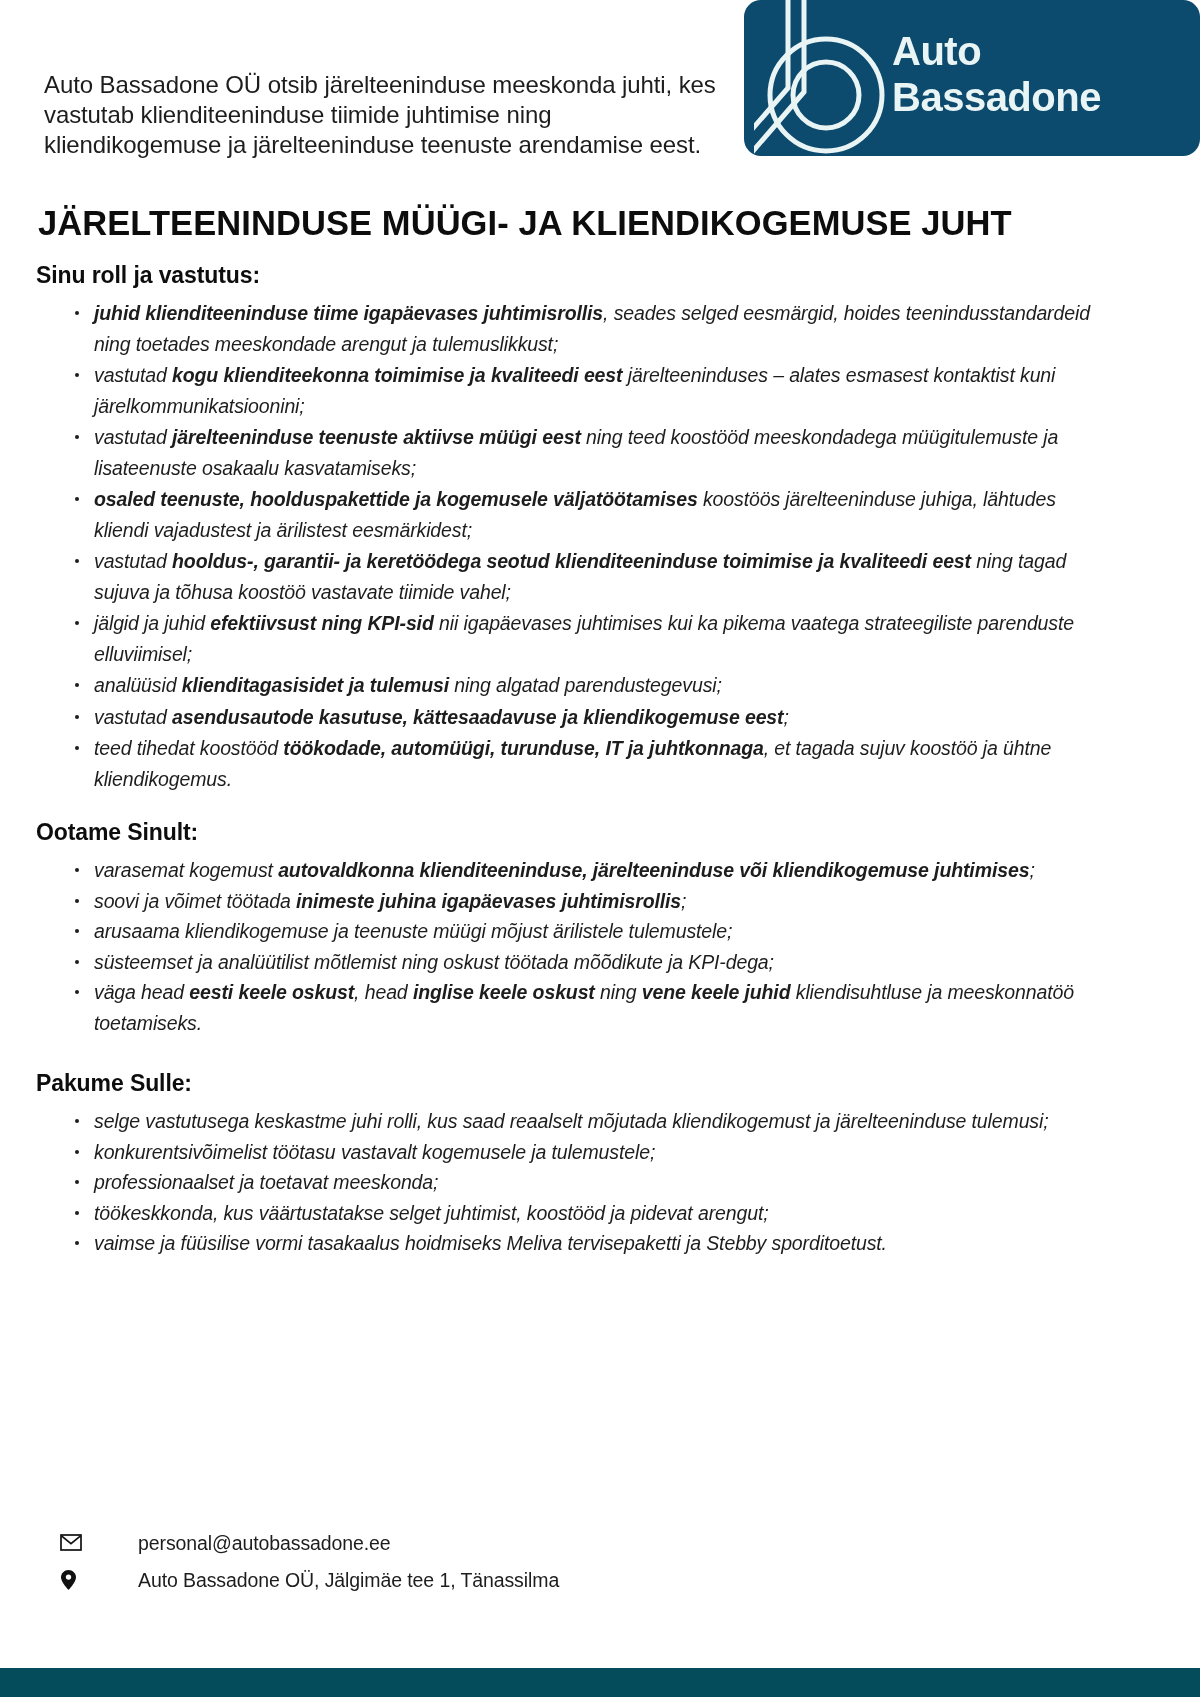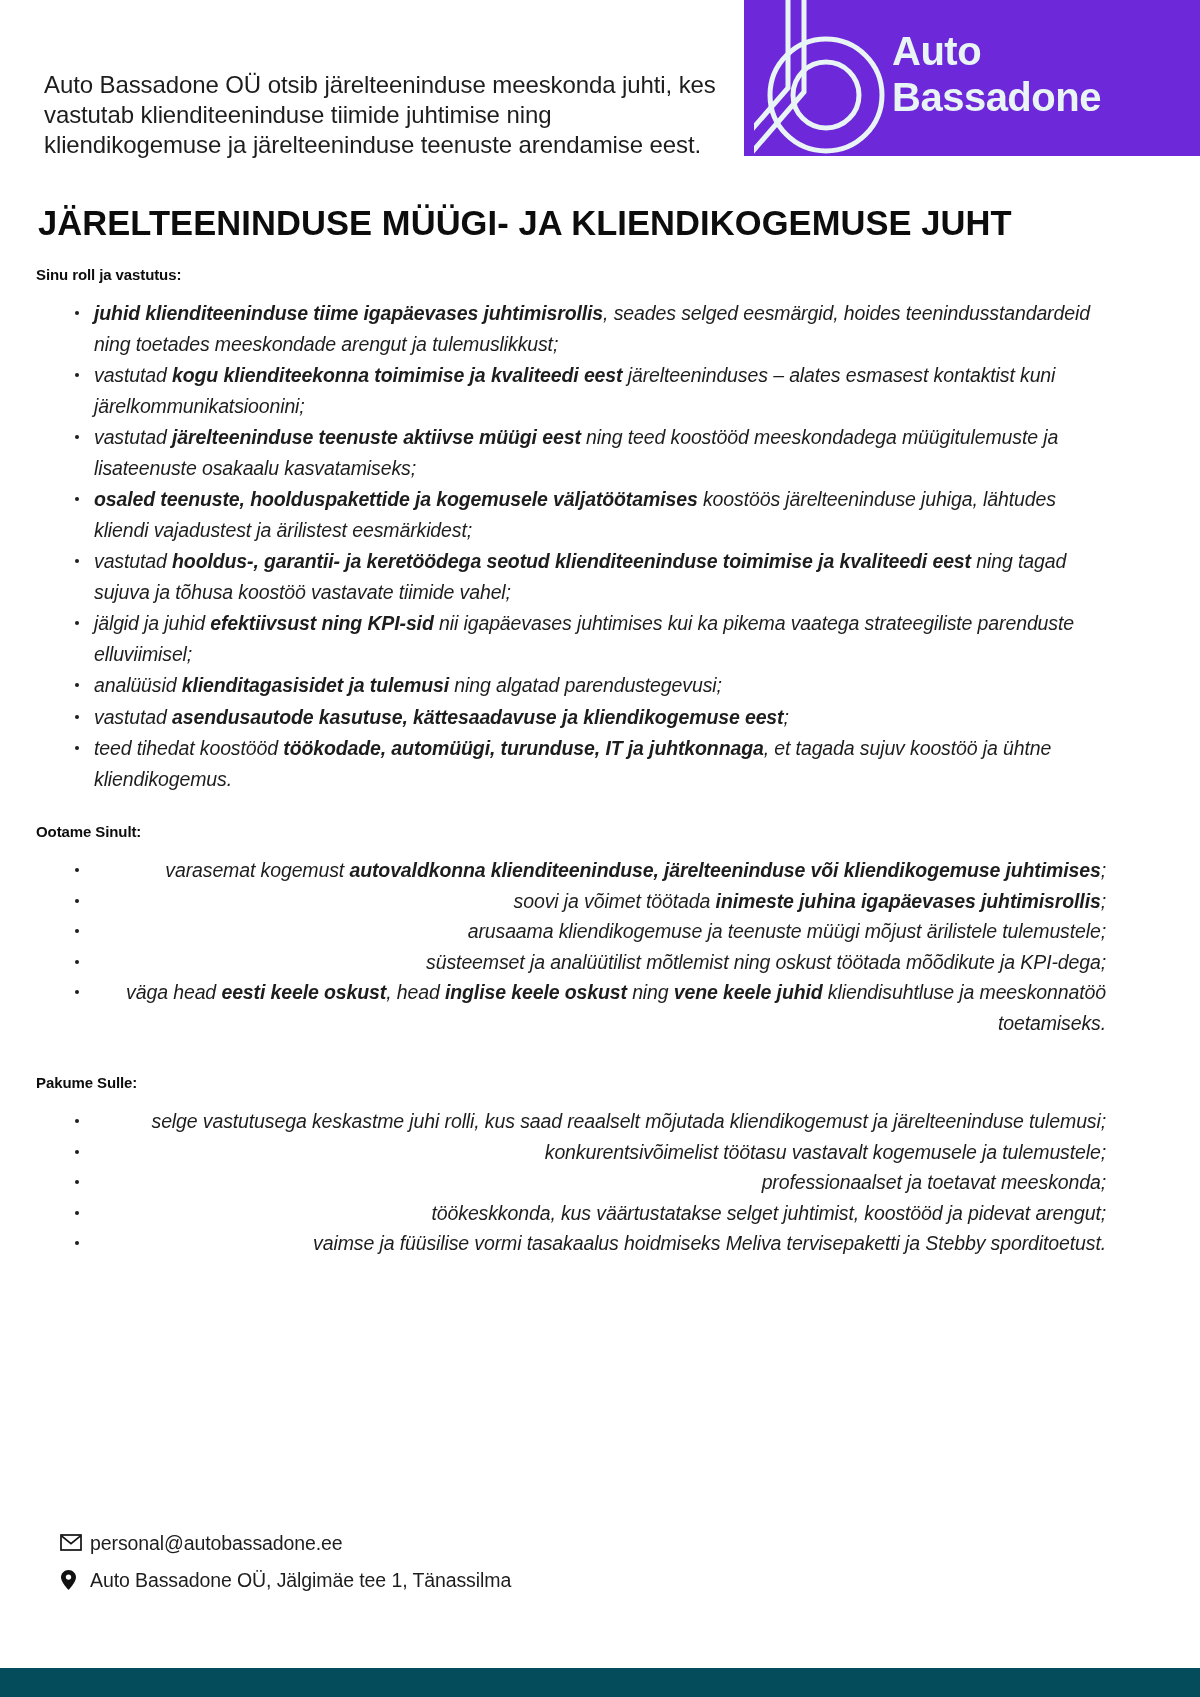--- a/index.html
+++ b/index.html
@@ -75,21 +75,21 @@
   
   .content {
     position: absolute;
     left: 36px;
     top: 258px;
     width: 1070px;
   }
   .section { margin: 0 0 4px 0; }
   .section-heading {
     font-weight: 700;
-    font-size: 15px;
+    font-size: 23px;
     line-height: 34px;
     color: #0d0d0d;
     margin: 0 0 6px 0;
     letter-spacing: -0.1px;
   }
   .sec-gap-1 { margin-top: 21px; }
   .sec-gap-2 { margin-top: 28px; }
 
   ul.bullets {
     list-style: none;
@@ -112,21 +112,21 @@
     left: 3px;
     top: 13px;
     width: 4px;
     height: 4px;
     background: #1d1d1d;
     border-radius: 50%;
   }
   ul.bullets > li b { font-weight: 700; }
 
   
-  ul.bullets.tight > li { margin-bottom: 0; text-align: right; }
+  ul.bullets.tight > li { margin-bottom: 0; }
 
   
   .contact {
     position: absolute;
     left: 60px;
     top: 1524px;
     width: 700px;
   }
   .contact-row {
     display: flex;
@@ -139,36 +139,37 @@
     display: flex;
     align-items: center;
     justify-content: flex-start;
     color: #111;
   }
   .contact-text {
     font-size: 19.5px;
     line-height: 26px;
     color: #1d1d1d;
     letter-spacing: -0.1px;
+    margin-left: 48px;
   }
 
   
   .bottom-bar {
     position: absolute;
     left: 0;
     top: 1668px;
     width: 1200px;
     height: 29px;
     background: #044C5C;
   }
 </style>
 </head>
 <body>
 
-<div class="logo-block" style="background: #6d28d9;">
+<div class="logo-block" style="background: #0c4a6e; border-radius: 17px;">
   <div class="logo-mark">
     <svg width="140" height="172" viewBox="0 0 140 172" fill="none" xmlns="http://www.w3.org/2000/svg">
 
       <path d="M34 -10 L34 96 L-20 158" stroke="#e9f4f4" stroke-width="5" fill="none"></path>
       <path d="M50 -10 L50 100 L-14 174" stroke="#e9f4f4" stroke-width="5" fill="none"></path>
 
       <circle cx="72" cy="103" r="56" stroke="#e9f4f4" stroke-width="5" fill="none"></circle>
 
       <circle cx="72" cy="103" r="33" stroke="#e9f4f4" stroke-width="5" fill="none"></circle>
     </svg>

